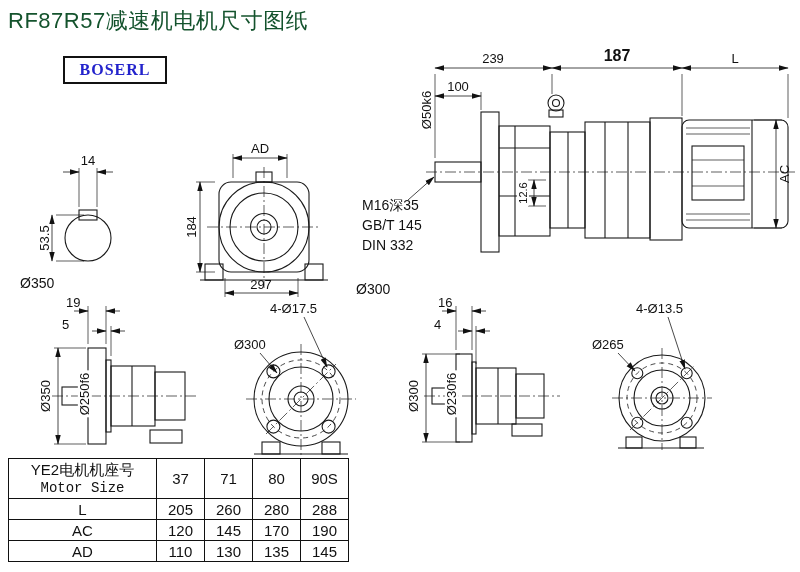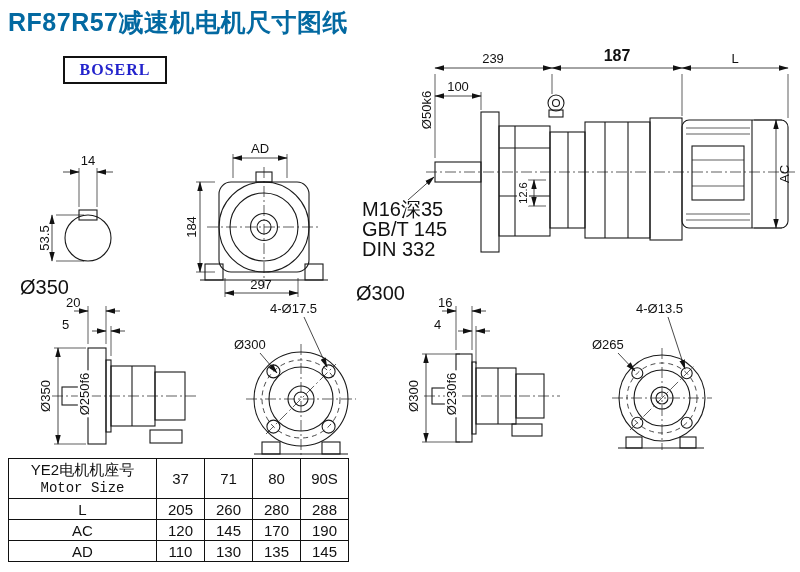--- a/index.html
+++ b/index.html
@@ -10,24 +10,24 @@
   .ln   { fill:none; stroke:#1a1a1a; stroke-width:1.1; }
   .ext  { fill:none; stroke:#1a1a1a; stroke-width:0.7; }
   .ctr  { fill:none; stroke:#1a1a1a; stroke-width:0.7; stroke-dasharray:11 3 2 3; }
   .dshc { fill:none; stroke:#1a1a1a; stroke-width:0.8; stroke-dasharray:5 4; }
   .dim, .dimo, .ldr { fill:none; stroke:#1a1a1a; stroke-width:0.8; }
   .lbl { position:absolute; font-size:13px; line-height:1.1; white-space:nowrap; color:#111; }
   .cx  { transform:translateX(-50%); }
   .rot { transform:translate(-50%,-50%) rotate(-90deg); }
   .bg  { background:#fff; padding:0 2px; }
   .big { font-size:16px; font-weight:bold; }
-  .note{ font-size:20px; }
+  .note{ font-size:14px; }
   .sm  { font-size:11px; }
-  .title { position:absolute; left:8px; top:6px; font-size:25px; font-weight:bold;
-           color:#0369a1; letter-spacing:0.5px; }
+  .title { position:absolute; left:8px; top:6px; font-size:22px; font-weight:normal;
+           color:#14532d; letter-spacing:0.5px; }
   .brand { position:absolute; left:63px; top:56px; width:104px; height:28px;
            border:2px solid #111; color:#2323cc; display:flex; align-items:center; justify-content:center;
            font-family:"Liberation Serif", serif; font-weight:bold; font-size:16px; letter-spacing:1px; }
   .size-table { position:absolute; left:8px; top:458px; border-collapse:collapse;
                 font-size:15px; color:#111; background:#fff; }
   .size-table th, .size-table td { border:1px solid #111; text-align:center;
                 vertical-align:middle; font-weight:normal; padding:0 2px; }
   .size-table tr.hdr { height:40px;padding-left:48px; }
   .size-table tr.datarow { height:21px; }
   .size-table .en { font-family:"Liberation Mono", monospace; font-size:14px; }
@@ -225,21 +225,21 @@
   <span class="lbl cx big" style="left:617px;top:47px">187</span>
   <span class="lbl cx" style="left:735px;top:52px">L</span>
   <span class="lbl cx" style="left:458px;top:80px">100</span>
   <span class="lbl rot bg" style="left:427px;top:110px">Ø50k6</span>
   <span class="lbl rot" style="left:785px;top:174px">AC</span>
   <span class="lbl note" style="left:362px;top:198px">M16深35</span>
   <span class="lbl note" style="left:362px;top:218px">GB/T 145</span>
   <span class="lbl note" style="left:362px;top:238px">DIN 332</span>
   <span class="lbl rot sm bg" style="left:523px;top:193px">12.6</span>
 
-  <span class="lbl" style="left:66px;top:296px">20</span>
+  <span class="lbl" style="left:66px;top:296px">19</span>
   <span class="lbl" style="left:62px;top:318px">5</span>
   <span class="lbl rot" style="left:46px;top:396px">Ø350</span>
   <span class="lbl rot bg" style="left:85px;top:394px">Ø250f6</span>
   <span class="lbl" style="left:270px;top:302px">4-Ø17.5</span>
   <span class="lbl" style="left:234px;top:338px">Ø300</span>
 
   <span class="lbl" style="left:438px;top:296px">16</span>
   <span class="lbl" style="left:434px;top:318px">4</span>
   <span class="lbl rot" style="left:414px;top:396px">Ø300</span>
   <span class="lbl rot bg" style="left:452px;top:394px">Ø230f6</span>

